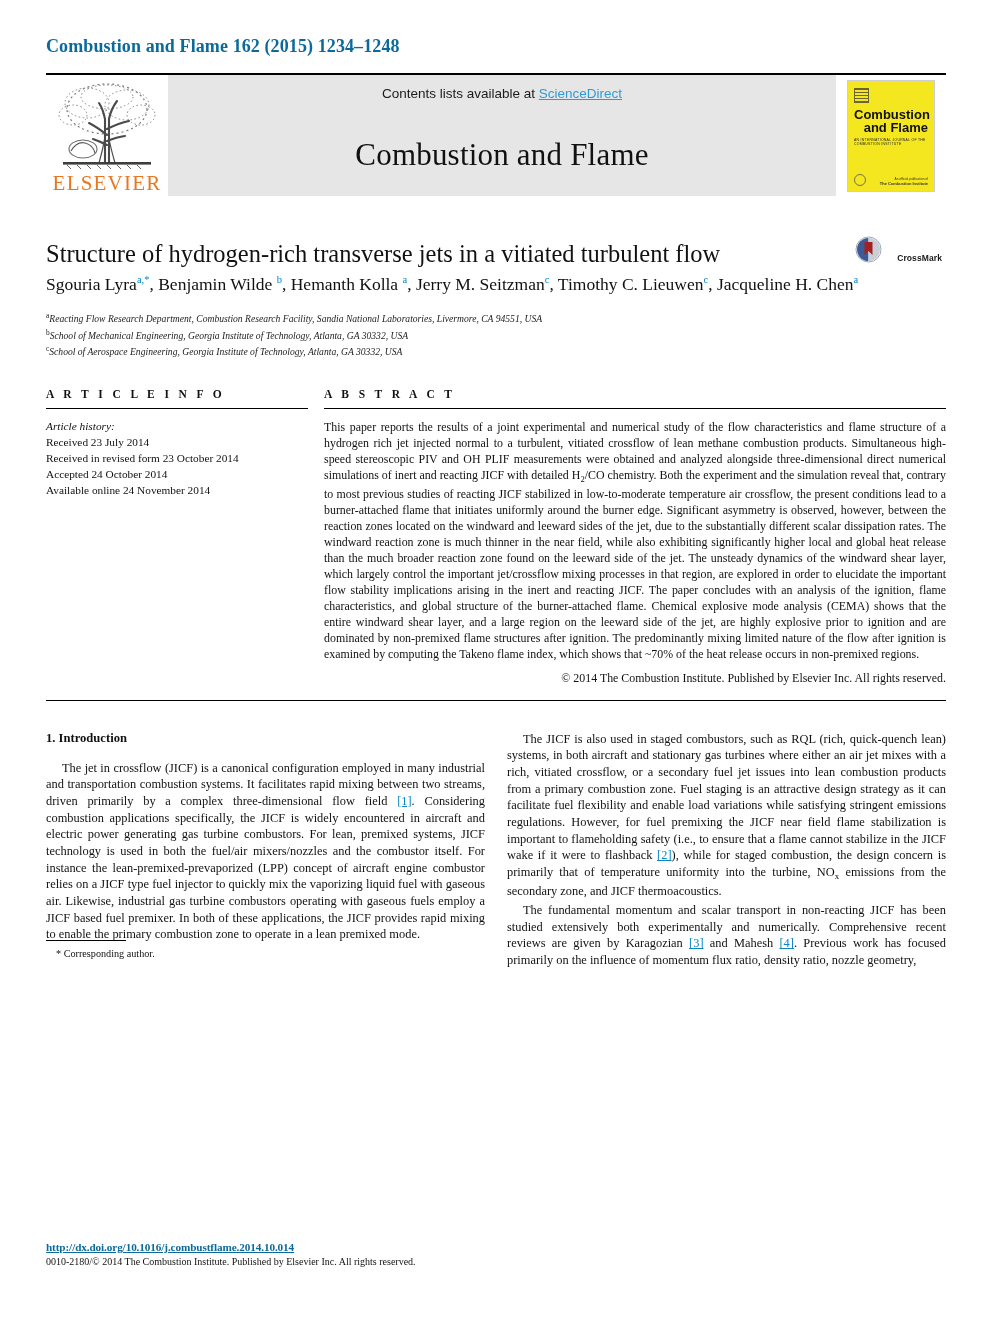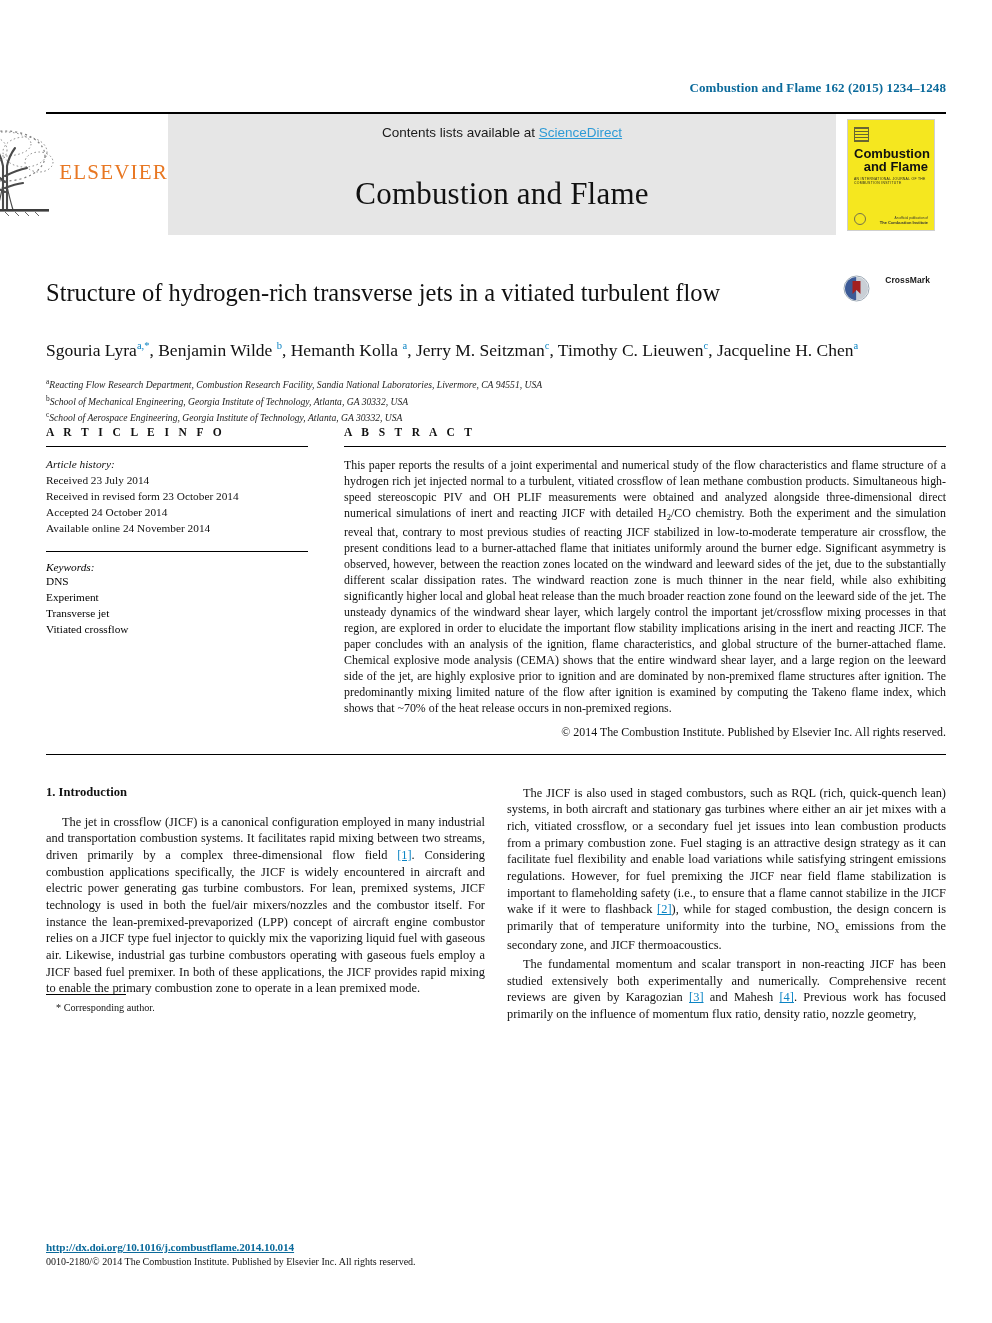--- a/index.html
+++ b/index.html
@@ -10,41 +10,42 @@
     background: #ffffff;
     font-family: "Liberation Serif", serif;
     color: #000000;
     position: relative;
     overflow: hidden;
   }
   .page { padding: 0 46px; position: relative; height: 100%; }
 
   
   .running-head {
-    text-align: right;
+    text-align: left;
     color: #0b6a9b;
     font-family: "Liberation Serif", serif;
     font-weight: bold;
-    font-size: 13px;
+    font-size: 18px;
     letter-spacing: .1px;
-    padding-top: 80px;
+    padding-top: 36px;
   }
 
   
   .masthead {
     margin-top: 16px;
     border-top: 2px solid #000;
     display: flex;
     align-items: stretch;
     height: 123px;
   }
   .elsevier-logo {
     width: 122px;
     flex: 0 0 122px;
     display: flex;
+    flex-direction: column;
     justify-content: flex-end;
     align-items: center;
     padding-bottom: 2px;
     background: #fff;
   }
   .tree-wrap { width: 108px; height: 96px; }
   .elsevier-word {
     font-family: "Liberation Serif", serif;
     color: #E87722;
     font-size: 21px;
@@ -140,52 +141,53 @@
     font-family: "Liberation Serif", serif;
     font-size: 24.5px;
     line-height: 1.15;
     color: #111;
     padding-right: 120px;
     font-weight: normal;
     margin: 0;
   }
   .crossmark {
     position: absolute;
-    right: 16px; top: -4px;
-    display: flex; align-items: flex-start; gap: 15px;
+    right: 4px; top: -4px;
+    display: flex; align-items: flex-end; gap: 15px;
   }
   .crossmark-text {
     font-family: "Liberation Sans", sans-serif;
     font-weight: bold;
     font-size: 8.5px;
     color: #1a1a1a;
     letter-spacing: .1px;
   }
   .authors {
-    margin-top: 31px;
+    margin-top: 4px;
     font-family: "Liberation Serif", serif;
     font-size: 17.5px;
     line-height: 1.42;
     color: #111;
   }
   .authors sup { color: #0b84c4; font-size: 10.5px; vertical-align: super; }
   .affiliations { margin-top: 13px; }
   .affiliation {
     font-family: "Liberation Serif", serif;
     font-style: italic;
     font-size: 9.6px;
     line-height: 1.5;
     color: #222;
   }
   .affiliation sup { font-style: normal; font-size: 7.4px; vertical-align: super; }
 
   
   .info-abstract {
-    display: flex;
-    gap: 36px;
+    margin-top: 28px;
+    display: flex;
+    gap: 16px;
   }
   .col-info { flex: 0 0 262px; }
   .col-abstract { flex: 1 1 auto; }
   .section-head {
     font-family: "Liberation Serif", serif;
     font-weight: bold;
     font-size: 11.5px;
     letter-spacing: 3.4px;
     color: #111;
   }
@@ -355,28 +357,20 @@
     <div class="col-info">
       <div class="section-head">A R T I C L E  I N F O</div>
       <div class="rule"></div>
       <div class="history">
         <div class="lbl">Article history:</div>
         <div>Received 23 July 2014</div>
         <div>Received in revised form 23 October 2014</div>
         <div>Accepted 24 October 2014</div>
         <div>Available online 24 November 2014</div>
       </div>
-      <div class="kw-block">
-        <div class="rule rule-thick"></div>
-        <div class="kw-title">Keywords:</div>
-        <div class="kw-item">DNS</div>
-        <div class="kw-item">Experiment</div>
-        <div class="kw-item">Transverse jet</div>
-        <div class="kw-item">Vitiated crossflow</div>
-      </div>
     </div>
 
     <div class="col-abstract">
       <div class="section-head">A B S T R A C T</div>
       <div class="rule"></div>
       <div class="abstract-body"><span>This paper reports the results of a joint experimental and numerical study of the flow characteristics and flame structure of a hydrogen rich jet injected normal to a turbulent, vitiated crossflow of lean methane combustion products. Simultaneous high-speed stereoscopic PIV and OH PLIF measurements were obtained and analyzed alongside three-dimensional direct numerical simulations of inert and reacting JICF with detailed H</span><sub>2</sub><span>/CO chemistry. Both the experiment and the simulation reveal that, contrary to most previous studies of reacting JICF stabilized in low-to-moderate temperature air crossflow, the present conditions lead to a burner-attached flame that initiates uniformly around the burner edge. Significant asymmetry is observed, however, between the reaction zones located on the windward and leeward sides of the jet, due to the substantially different scalar dissipation rates. The windward reaction zone is much thinner in the near field, while also exhibiting significantly higher local and global heat release than the much broader reaction zone found on the leeward side of the jet. The unsteady dynamics of the windward shear layer, which largely control the important jet/crossflow mixing processes in that region, are explored in order to elucidate the important flow stability implications arising in the inert and reacting JICF. The paper concludes with an analysis of the ignition, flame characteristics, and global structure of the burner-attached flame. Chemical explosive mode analysis (CEMA) shows that the entire windward shear layer, and a large region on the leeward side of the jet, are highly explosive prior to ignition and are dominated by non-premixed flame structures after ignition. The predominantly mixing limited nature of the flow after ignition is examined by computing the Takeno flame index, which shows that ~70% of the heat release occurs in non-premixed regions.</span></div>
       <div class="copyright-line">© 2014 The Combustion Institute. Published by Elsevier Inc. All rights reserved.</div>
     </div>
   </div>
 

